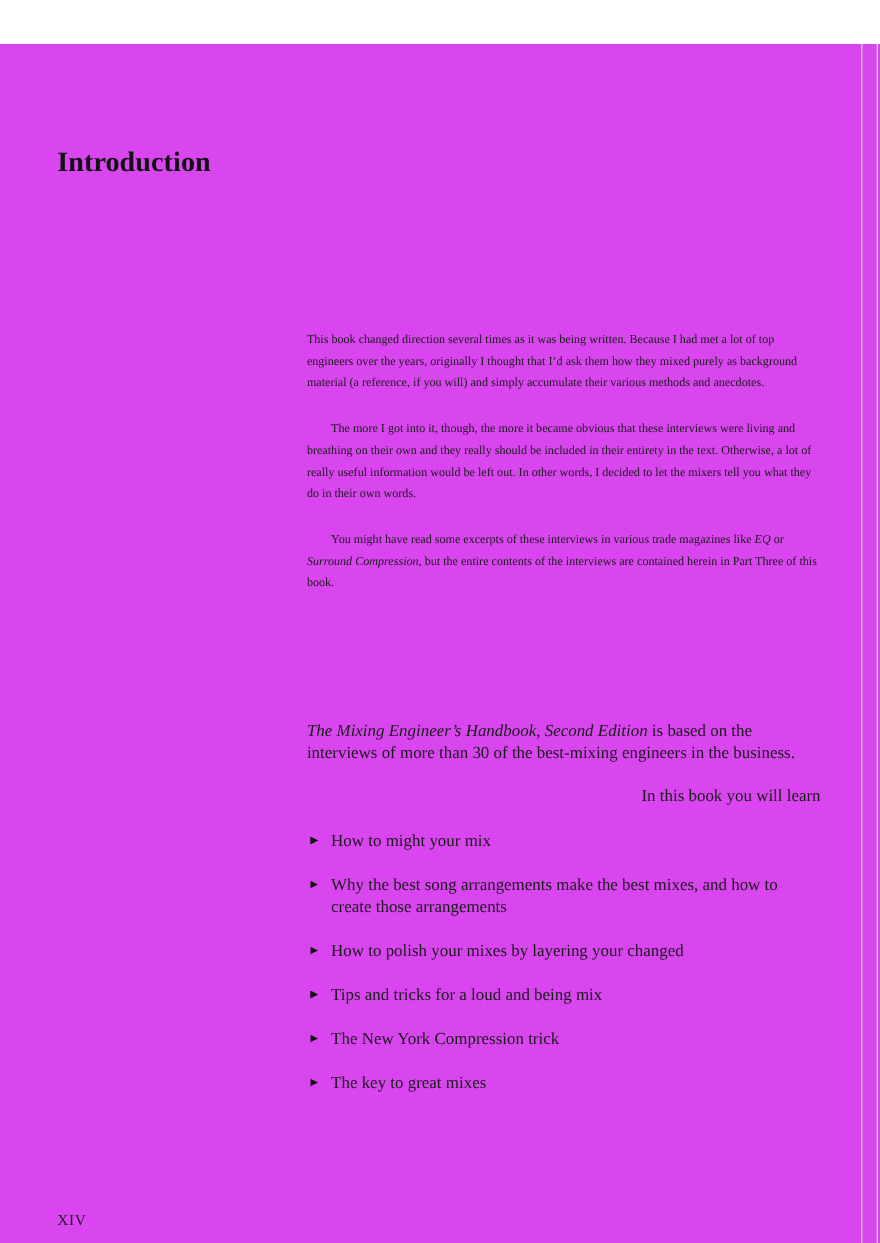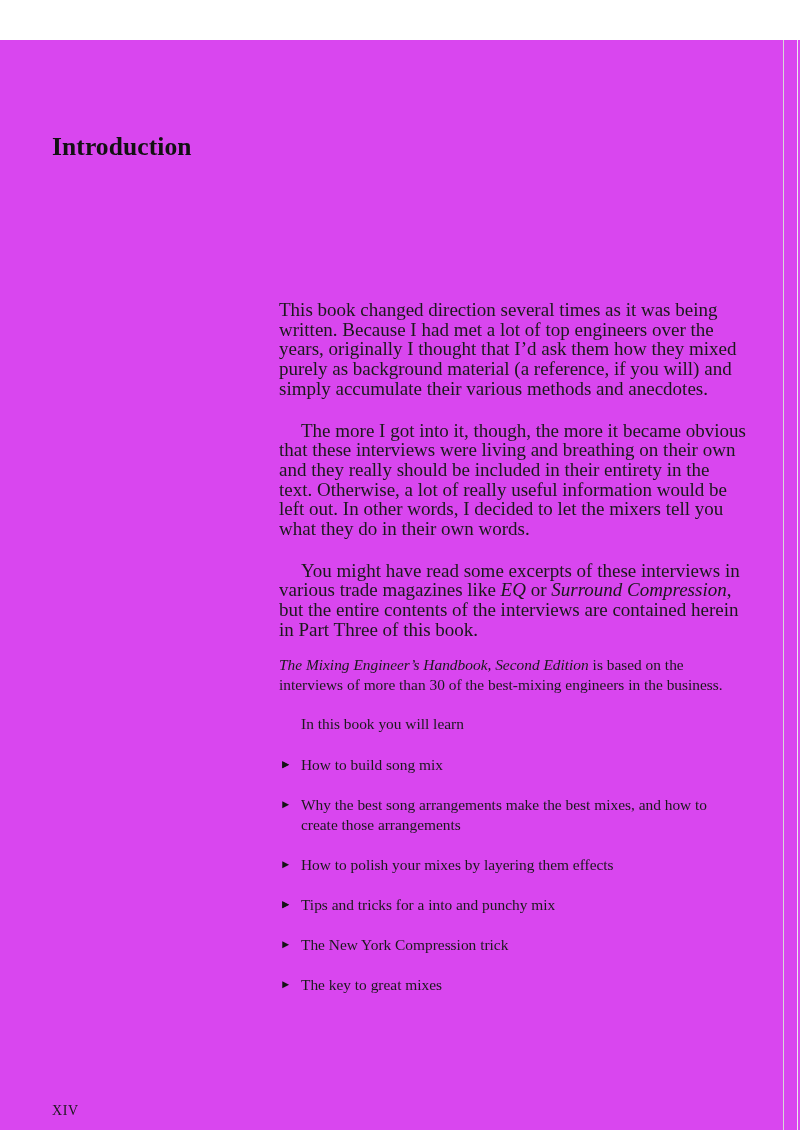--- a/index.html
+++ b/index.html
@@ -51,21 +51,21 @@
 
   
   .text-col {
     position: absolute;
     left: 279px;
     top: 260px;
     width: 467px;
   }
   .body-par {
     margin: 0 0 22px 0;
-    font-size: 19px;
+    font-size: 11px;
     line-height: 19.7px;
     text-align: left;
     color: #1a1a1a;
   }
   .body-par.indented {
     text-indent: 22px;
   }
   .body-par em, .italic {
   }
 
@@ -110,20 +110,21 @@
     font-size: 15.4px;
     line-height: 19.7px;
     color: #1a1a1a;
   }
   .learn-lead {
     margin: 0 0 20px 0;
     font-size: 15.4px;
     line-height: 19.7px;
     text-indent: 22px;
     color: #1a1a1a;
+    text-align: right;
   }
   ul.bullet-list {
     list-style: none;
     margin: 0;
     padding: 0;
   }
   ul.bullet-list li {
     position: relative;
     padding-left: 22px;
     margin-bottom: 20.5px;
@@ -167,25 +168,25 @@
   </div>
 
 
   <div class="learn-col">
     <p class="learn-intro"><em class="italic">The Mixing Engineer’s Handbook, Second Edition</em><span> is based on the interviews of more than 30 of the best-mixing engineers in the business.</span></p>
 
     <p class="learn-lead">In this book you will learn</p>
 
     <ul class="bullet-list">
       <li><span class="marker">►</span></li>
-      <li><span class="marker">►</span><span>How to build song mix</span></li>
+      <li><span class="marker">►</span><span>How to might your mix</span></li>
       <li><span class="marker">►</span><span>Why the best song arrangements make the best mixes, and how to create those arrangements</span></li>
-      <li><span class="marker">►</span><span>How to polish your mixes by layering them effects</span></li>
+      <li><span class="marker">►</span><span>How to polish your mixes by layering your changed</span></li>
       <li><span class="marker">►</span></li>
-      <li><span class="marker">►</span><span>Tips and tricks for a into and punchy mix</span></li>
+      <li><span class="marker">►</span><span>Tips and tricks for a loud and being mix</span></li>
       <li><span class="marker">►</span><span>The New York Compression trick</span></li>
       <li><span class="marker">►</span><span>The key to great mixes</span></li>
     </ul>
   </div>
 
   <div class="folio">XIV</div>
 
 </div>
 
 </body></html>

